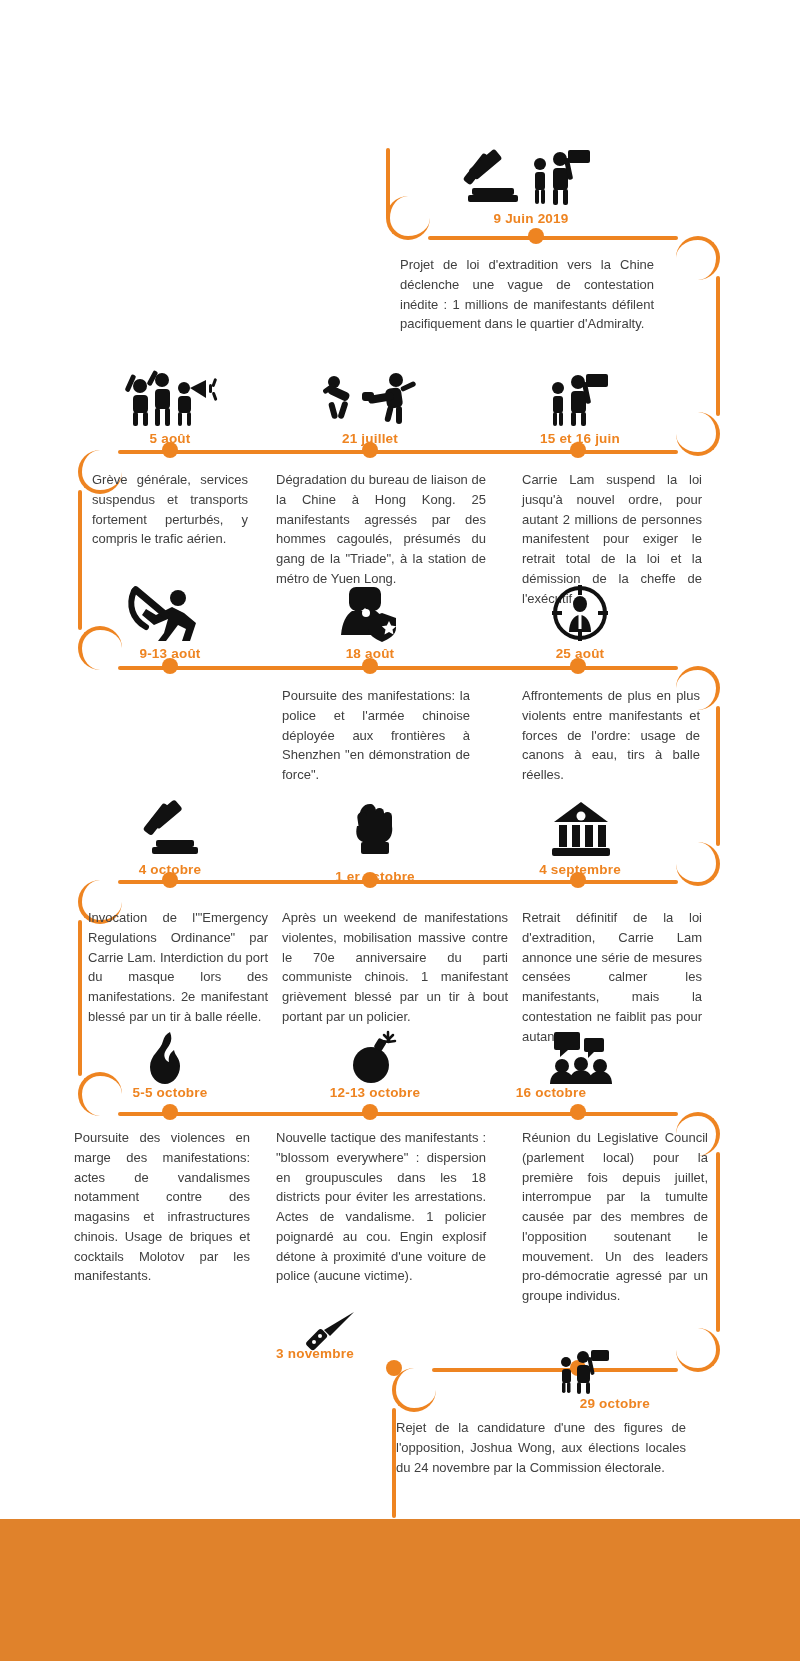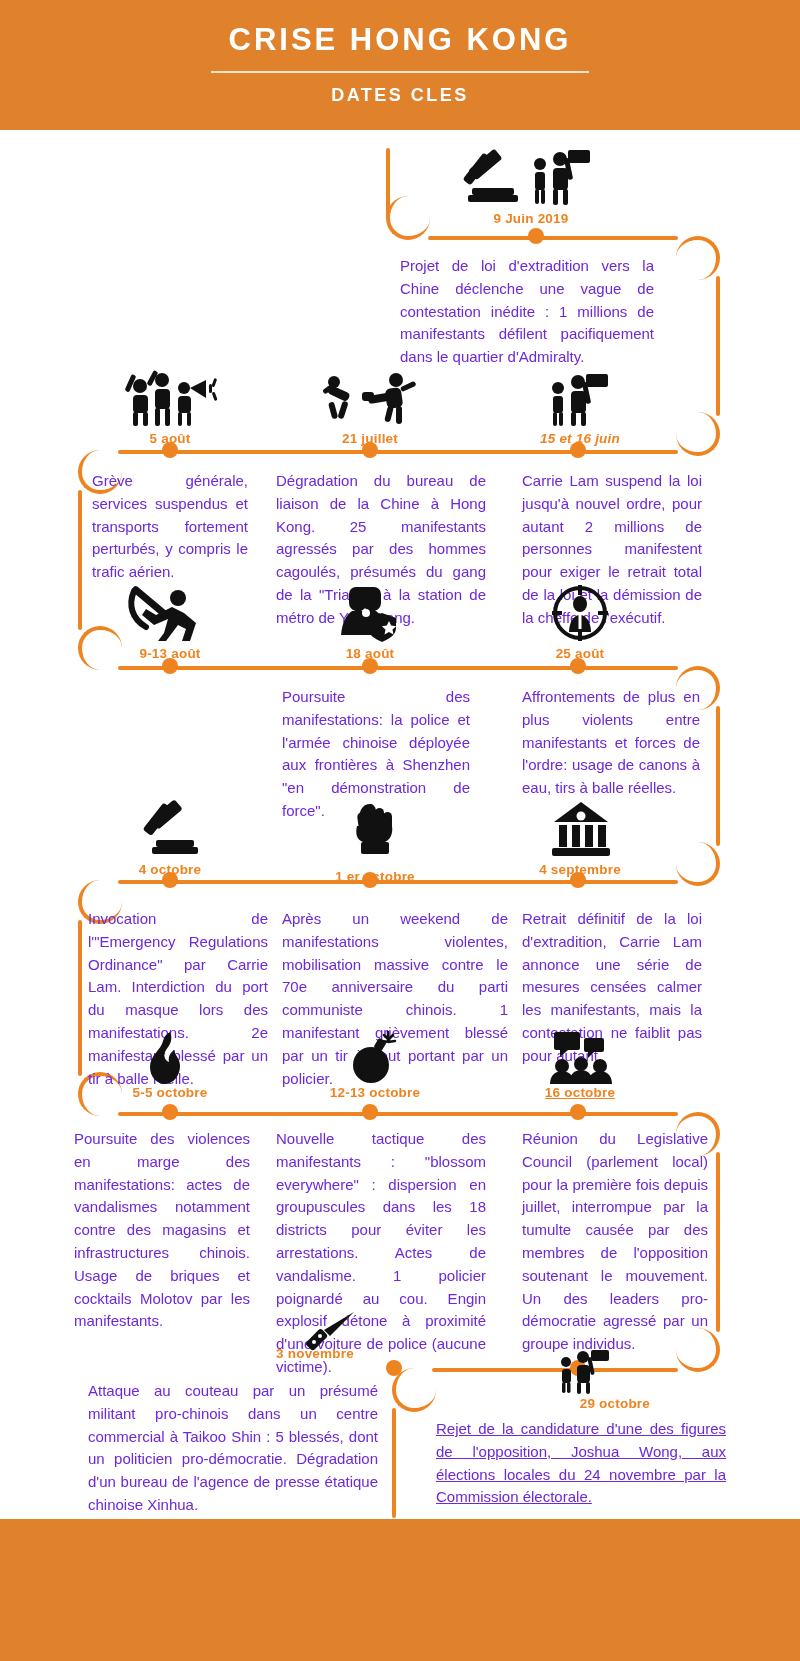--- a/index.html
+++ b/index.html
@@ -50,38 +50,33 @@
     position:absolute;width:16px;height:16px;border-radius:50%;
     background:#ee8421;
   }
 
   
   .date{
     position:absolute;color:#ee8421;font-size:13.5px;font-weight:bold;
     text-align:center;letter-spacing:.2px;white-space:nowrap;
   }
   .body-text{
-    position:absolute;color:#6d28d9;font-size:15px;line-height:1.52;
+    position:absolute;color:#404040;font-size:13px;line-height:1.52;
     text-align:justify;text-justify:inter-word;
   }
   .icon{
     position:absolute;display:flex;align-items:flex-end;justify-content:center;
   }
   .icon svg{display:block;}
 </style>
 </head>
 <body>
 
 <div class="page">
 
-  <div class="header">
-    <div class="header-title">CRISE HONG KONG</div>
-    <div class="header-rule"></div>
-    <div class="header-sub">DATES CLES</div>
-  </div>
 
   <div class="tl-v" style="left:386px;top:148px;height:70px;"></div>
   <div class="corner corner-bl" style="left:386px;top:196px;"></div>
   <div class="tl-h" style="left:428px;top:236px;width:250px;"></div>
   <div class="corner corner-tr" style="left:676px;top:236px;"></div>
   <div class="tl-v" style="left:716px;top:276px;height:140px;"></div>
   <div class="corner corner-br" style="left:676px;top:412px;"></div>
   <div class="dot" style="left:528px;top:228px;"></div>
 
   <div class="tl-h" style="left:118px;top:450px;width:560px;"></div>
@@ -206,21 +201,21 @@
         <rect x="37" y="44" width="4" height="14" rx="2"></rect>
         <circle cx="56" cy="14" r="7"></circle>
         <rect x="49" y="23" width="15" height="22" rx="4"></rect>
         <rect x="49" y="44" width="5" height="14" rx="2"></rect>
         <rect x="59" y="44" width="5" height="14" rx="2"></rect>
         <rect x="62" y="14" width="5" height="22" rx="2" transform="rotate(-12 64 25)"></rect>
         <rect x="64" y="6" width="22" height="13" rx="2"></rect>
       </g>
     </svg>
   </div>
-  <div class="date" style="left:522px;top:431px;width:116px;font-style:italic;">15 et 16 juin</div>
+  <div class="date" style="left:522px;top:431px;width:116px;">15 et 16 juin</div>
   <div class="body-text" style="left:522px;top:470px;width:180px;">Carrie Lam suspend la loi jusqu'à nouvel ordre, pour autant 2 millions de personnes manifestent pour exiger le retrait total de la loi et la démission de la cheffe de l'exécutif.</div>
 
   <div class="icon" style="left:120px;top:585px;width:100px;height:58px;">
     <svg width="100" height="58" viewBox="0 0 100 58" aria-hidden="true">
       <g fill="#111">
 
         <path d="M14 6 C8 20 12 34 26 42" stroke="#111" stroke-width="6" fill="none" stroke-linecap="round"></path>
         <circle cx="58" cy="13" r="8"></circle>
         <path d="M52 22 L36 30 L26 24 L22 30 L34 40 L48 34 L44 48 L38 56 L46 56 L58 40 L66 44 L62 56 L70 56 L76 38 L64 28 Z"></path>
         <rect x="8" y="14" width="46" height="7" rx="3" transform="rotate(40 31 17)"></rect>
@@ -338,50 +333,49 @@
         <path d="M40 22 l0 6 l6 -6 z"></path>
         <circle cx="14" cy="36" r="7"></circle>
         <circle cx="33" cy="34" r="7"></circle>
         <circle cx="52" cy="36" r="7"></circle>
         <path d="M2 54 c0 -8 5 -13 12 -13 c7 0 12 5 12 13 z"></path>
         <path d="M21 54 c0 -9 5 -14 12 -14 c7 0 12 5 12 14 z"></path>
         <path d="M40 54 c0 -8 5 -13 12 -13 c7 0 12 5 12 13 z"></path>
       </g>
     </svg>
   </div>
-  <div class="date" style="left:520px;top:1085px;width:120px;text-decoration:underline;">16 octobre</div>
+  <div class="date" style="left:491px;top:1085px;width:120px;">16 octobre</div>
   <div class="body-text" style="left:522px;top:1128px;width:186px;">Réunion du Legislative Council (parlement local) pour la première fois depuis juillet, interrompue par la tumulte causée par des membres de l'opposition soutenant le mouvement. Un des leaders pro-démocratie agressé par un groupe individus.</div>
 
   <div class="icon" style="left:300px;top:1310px;width:60px;height:46px;">
     <svg width="60" height="46" viewBox="0 0 60 46" aria-hidden="true">
       <g fill="#111">
         <path d="M54 2 L30 26 L24 20 Z"></path>
         <rect x="6" y="24" width="22" height="11" rx="3" transform="rotate(-45 17 30)"></rect>
         <circle cx="14" cy="32" r="2" fill="#fff"></circle>
         <circle cx="20" cy="26" r="2" fill="#fff"></circle>
       </g>
     </svg>
   </div>
   <div class="date" style="left:250px;top:1346px;width:130px;text-align:center;">3 novembre</div>
-  <div class="body-text" style="left:88px;top:1380px;width:290px;">Attaque au couteau par un présumé militant pro-chinois dans un centre commercial à Taikoo Shin : 5 blessés, dont un politicien pro-démocratie. Dégradation d'un bureau de l'agence de presse étatique chinoise Xinhua.</div>
 
   <div class="icon" style="left:540px;top:1346px;width:90px;height:48px;">
     <svg width="90" height="48" viewBox="0 0 90 48" aria-hidden="true">
       <g fill="#111">
         <circle cx="26" cy="16" r="5"></circle>
         <rect x="22" y="23" width="9" height="14" rx="3"></rect>
         <rect x="22" y="36" width="3.5" height="11" rx="1.7"></rect>
         <rect x="27" y="36" width="3.5" height="11" rx="1.7"></rect>
         <circle cx="43" cy="11" r="6"></circle>
         <rect x="37" y="19" width="13" height="18" rx="4"></rect>
         <rect x="37" y="36" width="4" height="12" rx="2"></rect>
         <rect x="46" y="36" width="4" height="12" rx="2"></rect>
         <rect x="49" y="11" width="4" height="18" rx="2" transform="rotate(-12 51 20)"></rect>
         <rect x="51" y="4" width="18" height="11" rx="2"></rect>
       </g>
     </svg>
   </div>
   <div class="date" style="left:520px;top:1396px;width:130px;text-align:right;">29 octobre</div>
-  <div class="body-text" style="left:436px;top:1418px;width:290px;text-decoration:underline;">Rejet de la candidature d'une des figures de l'opposition, Joshua Wong, aux élections locales du 24 novembre par la Commission électorale.</div>
+  <div class="body-text" style="left:396px;top:1418px;width:290px;">Rejet de la candidature d'une des figures de l'opposition, Joshua Wong, aux élections locales du 24 novembre par la Commission électorale.</div>
 
   <div class="footer-band"></div>
 
 </div>
 
 </body></html>

